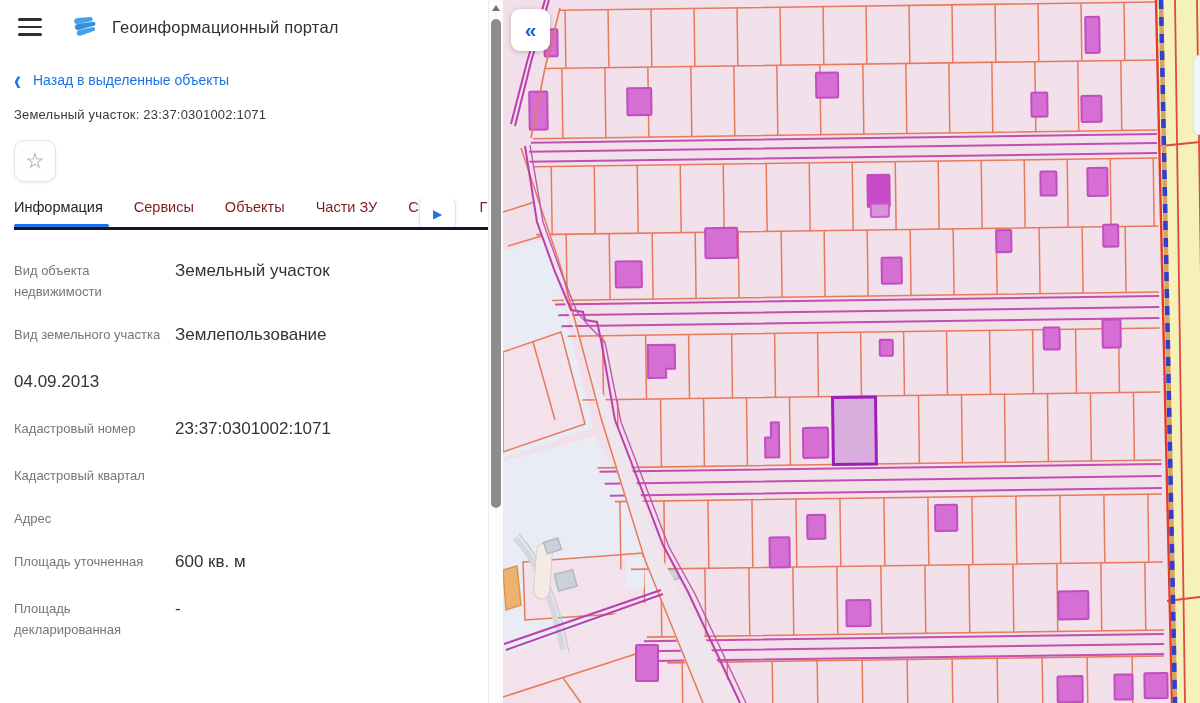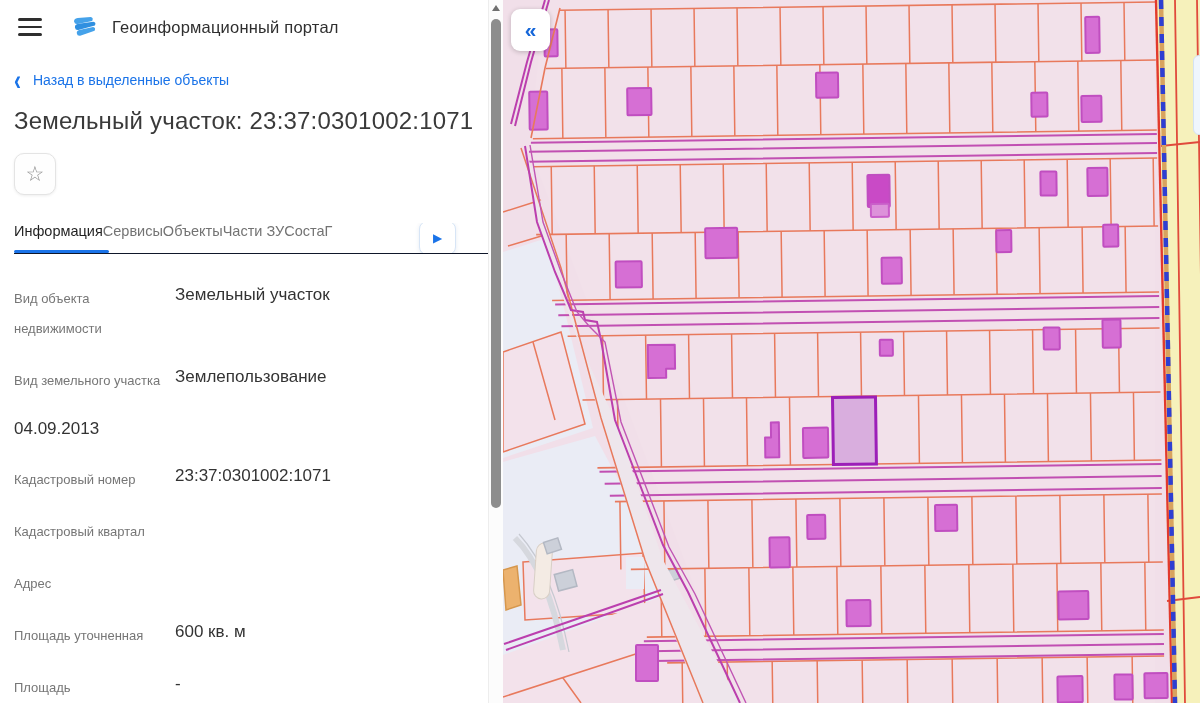--- a/index.html
+++ b/index.html
@@ -14,37 +14,37 @@
   .hdr { display:flex; align-items:center; gap:14px; padding-top:8px; height:46px; }
   .burger { width:24px; height:18px; display:flex; flex-direction:column; justify-content:space-between; cursor:pointer; background:none; border:none; margin-left:4px; }
   .burger span { display:block; height:2.6px; background:#2e2e2e; border-radius:2px; }
   .logo { width:26px; height:26px; margin-left:16px; }
   .app-title { font-size:16.5px; color:#2f2f2f; letter-spacing:.2px; }
 
   .back { display:flex; align-items:center; gap:12px; margin-top:26px; color:#1a73e8; cursor:pointer; }
   .back .chev { font-size:21px; line-height:14px; font-weight:700; transform:scaleY(1.4); }
   .back .lbl { font-size:14px; }
 
-  .page-title { margin-top:19px; font-size:24px; font-weight:500; color:#3a3a3a; letter-spacing:.2px; }
+  .page-title { margin-top:19px; font-size:13px; font-weight:500; color:#3a3a3a; letter-spacing:.2px; }
 
   .star-btn { margin-top:18px; width:42px; height:42px; border:1px solid #e4e4e4; border-radius:10px;
     background:#fefefe; box-shadow:0 1px 3px rgba(0,0,0,.07); color:#8f8f8f; font-size:21px;
     display:flex; align-items:center; justify-content:center; cursor:pointer; }
 
-  .tabs { position:relative; margin-top:28px; display:flex; border-bottom:1px solid #0f172a; height:31px; white-space:nowrap; overflow:hidden; }
-  .tab { font-size:14.5px; color:#737373; padding-bottom:12px; cursor:pointer; position:relative; }
+  .tabs { position:relative; margin-top:17px; display:flex; gap:31px; border-bottom:3px solid #0f172a; height:31px; white-space:nowrap; overflow:hidden; }
+  .tab { font-size:14.5px; color:#7f1d1d; padding-bottom:12px; cursor:pointer; position:relative; }
   .tab.active { color:#1f1f1f; }
   .tab.active::after { content:""; position:absolute; left:0; right:-6px; bottom:0; height:3px; background:#1a73e8; border-radius:2px; }
   .tab-scroll { position:absolute; right:32px; top:-2px; width:37px; height:34px; background:#fff;
     border:1px solid #d7e5f6; border-radius:8px; box-shadow:0 1px 4px rgba(60,100,160,.12);
     color:#1a73e8; font-size:12px; display:flex; align-items:center; justify-content:center; cursor:pointer; }
 
   .fields { padding-top:27px; }
   .frow { display:flex; margin-bottom:19px; }
-  .flabel { width:161px; flex:0 0 161px; font-size:13px; color:#767676; line-height:30px; padding-top:3px; }
+  .flabel { width:161px; flex:0 0 161px; font-size:13px; color:#767676; line-height:21px; padding-top:3px; }
   .fvalue { font-size:17px; color:#333; line-height:28px; width:300px; }
 
   
   .sb { position:absolute; right:0; top:0; width:15px; height:703px; background:#fcfcfc; border-left:1px solid #ededed; }
   .sb .arrow-up { position:absolute; top:5px; left:3px; width:0; height:0; border-left:4.5px solid transparent; border-right:4.5px solid transparent; border-bottom:6px solid #6f6f6f; }
   .sb .thumb { position:absolute; left:2px; top:19px; width:10px; height:489px; background:#8d8d8d; border-radius:6px; }
 
   
   .map { position:relative; width:697px; height:703px; flex:1; overflow:hidden; background:#f1dfe9; }
   .map svg { position:absolute; left:0; top:0; }

